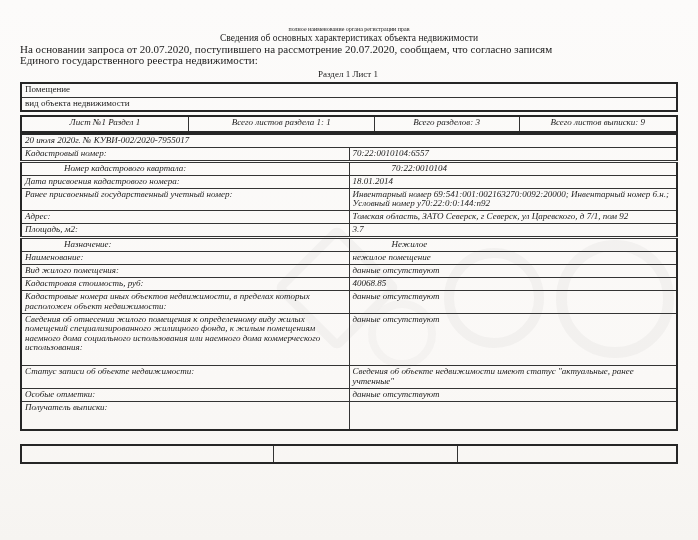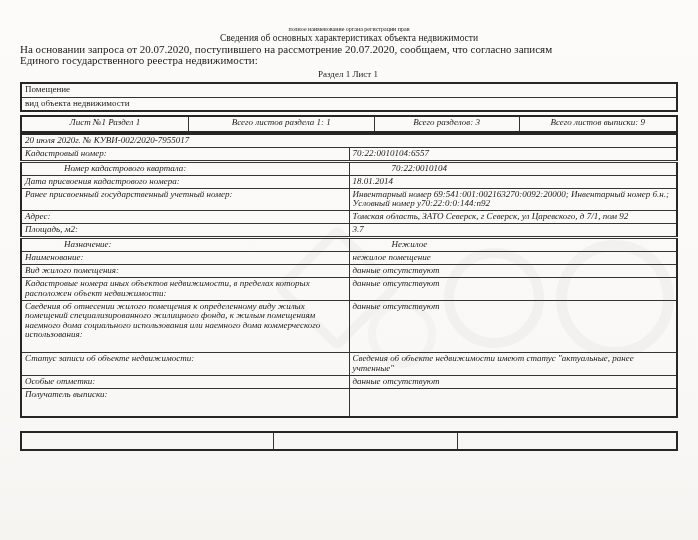--- a/index.html
+++ b/index.html
@@ -134,20 +134,24 @@
     </tr>
     <tr>
       <td class="lbl">Наименование:</td>
       <td>нежилое помещение</td>
     </tr>
     <tr>
       <td class="lbl">Вид жилого помещения:</td>
       <td>данные отсутствуют</td>
     </tr>
     <tr>
+      <td class="lbl">Кадастровая стоимость, руб:</td>
+      <td>40068.85</td>
+    </tr>
+    <tr>
       <td class="lbl">Кадастровые номера иных объектов недвижимости, в пределах которых расположен объект недвижимости:</td>
       <td>данные отсутствуют</td>
     </tr>
     <tr class="big-row">
       <td class="lbl">Сведения об отнесении жилого помещения к определенному виду жилых помещений специализированного жилищного фонда, к жилым помещениям наемного дома социального использования или наемного дома коммерческого использования:</td>
       <td>данные отсутствуют</td>
     </tr>
     <tr>
       <td class="lbl">Статус записи об объекте недвижимости:</td>
       <td>Сведения об объекте недвижимости имеют статус "актуальные, ранее учтенные"</td>

